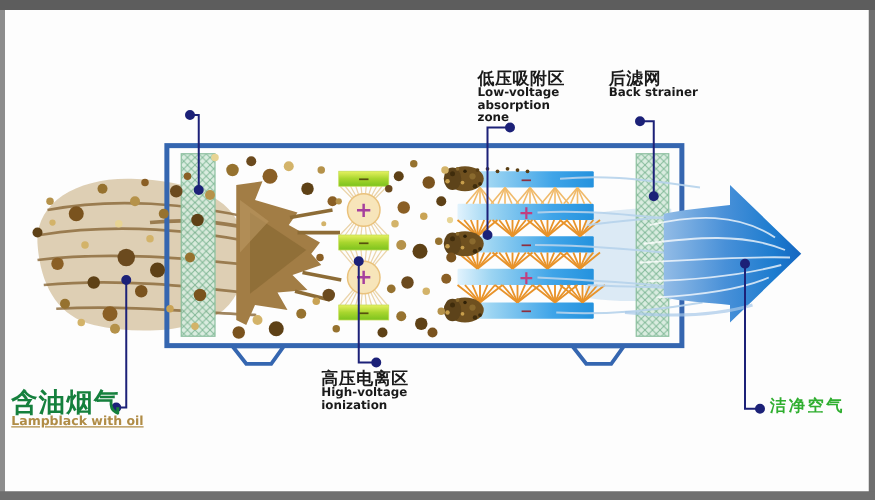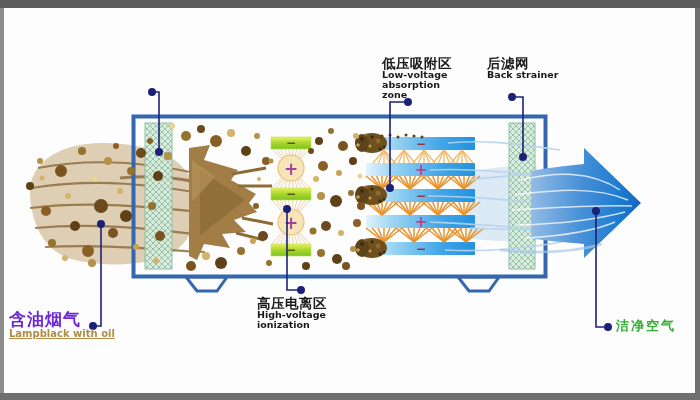--- a/index.html
+++ b/index.html
@@ -12,21 +12,21 @@
   #frame-right{left:695px;top:8px;width:5px;height:392px;background:#6f6f6f;}
   #frame-bottom{left:0;top:393px;width:700px;height:7px;background:#6f6f6f;}
   .lbl{position:absolute;font-weight:bold;color:#1a1a1a;line-height:1.05;}
   .lbl .zh{font-size:13.5px;letter-spacing:.5px;white-space:nowrap;}
   .lbl .en{font-size:9.5px;letter-spacing:0;white-space:nowrap;}
   #lbl-prefilter{left:127px;top:58px;}
   #lbl-lowvolt{left:382px;top:56px;}
   #lbl-backstrainer{left:487px;top:56px;}
   #lbl-highvolt{left:257px;top:296px;}
   #lbl-inlet{left:9px;top:311px;}
-  #lbl-inlet .zh{font-size:17px;color:#6d28d9;letter-spacing:1px;}
+  #lbl-inlet .zh{font-size:21px;color:#15803d;letter-spacing:1px;}
   #lbl-inlet .en{color:#b08c46;font-size:10px;text-decoration:underline;}
   #lbl-outlet{left:616px;top:319px;text-align:right;}
   #lbl-outlet .zh{font-size:13px;color:#2fae2f;letter-spacing:2px;}
 </style>
 </head>
 <body>
 
 <div id="stage">
 
 <svg id="art" width="700" height="400" viewBox="0 0 700 400">

